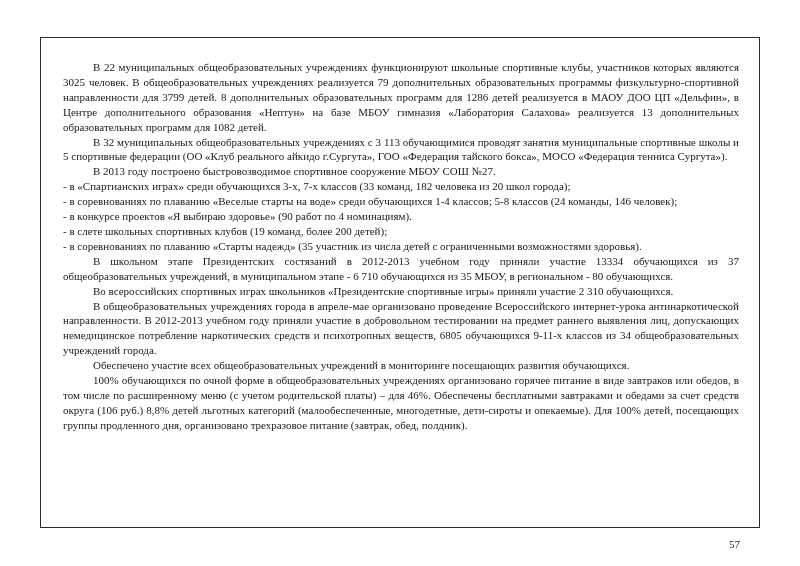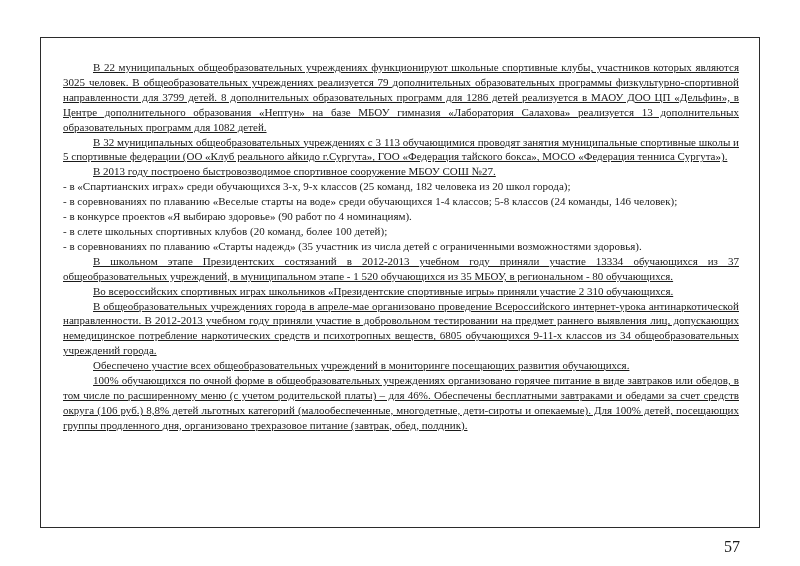--- a/index.html
+++ b/index.html
@@ -32,44 +32,43 @@
     font-size: 11px;
     line-height: 14.9px;
     text-align: justify;
   }
   .para {
     margin: 0;
     text-indent: 0;
   }
   .para.indent {
     text-indent: 30px;
-    text-decoration: underline;
   }
   .page-number {
     position: absolute;
     right: 60px;
     top: 538px;
-    font-size: 16px;
+    font-size: 11px;
     color: #1a1a1a;
   }
 </style>
 </head>
 <body>
 
 <div class="page-frame"></div>
 
 <div class="page-content">
   <p class="para indent">В  22 муниципальных общеобразовательных учреждениях функционируют школьные спортивные клубы, участников  которых являются 3025 человек. В общеобразовательных учреждениях  реализуется 79 дополнительных образовательных программы физкультурно-спортивной направленности для 3799 детей. 8 дополнительных образовательных программ для 1286 детей реализуется в МАОУ ДОО ЦП «Дельфин», в Центре дополнительного образования «Нептун» на базе МБОУ гимназия «Лаборатория Салахова» реализуется 13 дополнительных образовательных программ для 1082 детей.</p>
   <p class="para indent">В 32 муниципальных общеобразовательных учреждениях с 3 113 обучающимися проводят занятия муниципальные спортивные школы и 5 спортивные федерации (ОО «Клуб реального айкидо г.Сургута», ГОО «Федерация тайского бокса», МОСО «Федерация тенниса Сургута»).</p>
   <p class="para indent">В 2013 году построено быстровозводимое спортивное сооружение МБОУ СОШ №27.</p>
-  <p class="para">- в «Спартианских играх» среди обучающихся 3-х, 9-х классов (25 команд, 182 человека из 20 школ города);</p>
+  <p class="para">- в «Спартианских играх» среди обучающихся 3-х, 7-х классов (33 команд, 182 человека из 20 школ города);</p>
   <p class="para">- в соревнованиях по плаванию «Веселые старты на воде» среди обучающихся 1-4 классов; 5-8 классов  (24 команды, 146 человек);</p>
   <p class="para">- в конкурсе проектов «Я выбираю здоровье» (90 работ по 4 номинациям).</p>
-  <p class="para">- в слете школьных спортивных клубов (20 команд, более 100 детей);</p>
+  <p class="para">- в слете школьных спортивных клубов (19 команд, более 200 детей);</p>
   <p class="para">- в соревнованиях по плаванию «Старты надежд» (35 участник из числа детей с ограниченными возможностями здоровья).</p>
-  <p class="para indent">В школьном этапе Президентских состязаний в 2012-2013 учебном году приняли участие 13334 обучающихся из 37 общеобразовательных учреждений, в муниципальном этапе - 1 520 обучающихся из 35 МБОУ, в региональном - 80 обучающихся.</p>
+  <p class="para indent">В школьном этапе Президентских состязаний в 2012-2013 учебном году приняли участие 13334 обучающихся из 37 общеобразовательных учреждений, в муниципальном этапе - 6 710 обучающихся из 35 МБОУ, в региональном - 80 обучающихся.</p>
   <p class="para indent">Во всероссийских спортивных играх школьников «Президентские спортивные игры» приняли участие 2 310 обучающихся.</p>
   <p class="para indent">В общеобразовательных учреждениях города в апреле-мае организовано проведение Всероссийского интернет-урока антинаркотической направленности. В 2012-2013 учебном году приняли участие в добровольном тестировании на предмет раннего выявления лиц, допускающих немедицинское потребление наркотических средств и психотропных веществ,  6805 обучающихся 9-11-х классов из 34 общеобразовательных учреждений города.</p>
   <p class="para indent">Обеспечено участие всех общеобразовательных учреждений в мониторинге посещающих развития обучающихся.</p>
   <p class="para indent">100% обучающихся по очной форме в общеобразовательных учреждениях организовано горячее питание в виде завтраков или обедов, в том числе по расширенному меню (с учетом родительской платы) – для 46%. Обеспечены бесплатными завтраками и обедами за счет средств округа (106 руб.) 8,8% детей льготных категорий (малообеспеченные, многодетные, дети-сироты и опекаемые). Для 100% детей, посещающих группы продленного дня, организовано трехразовое питание (завтрак, обед, полдник).</p>
 </div>
 
 <div class="page-number">57</div>
 
 </body></html>

